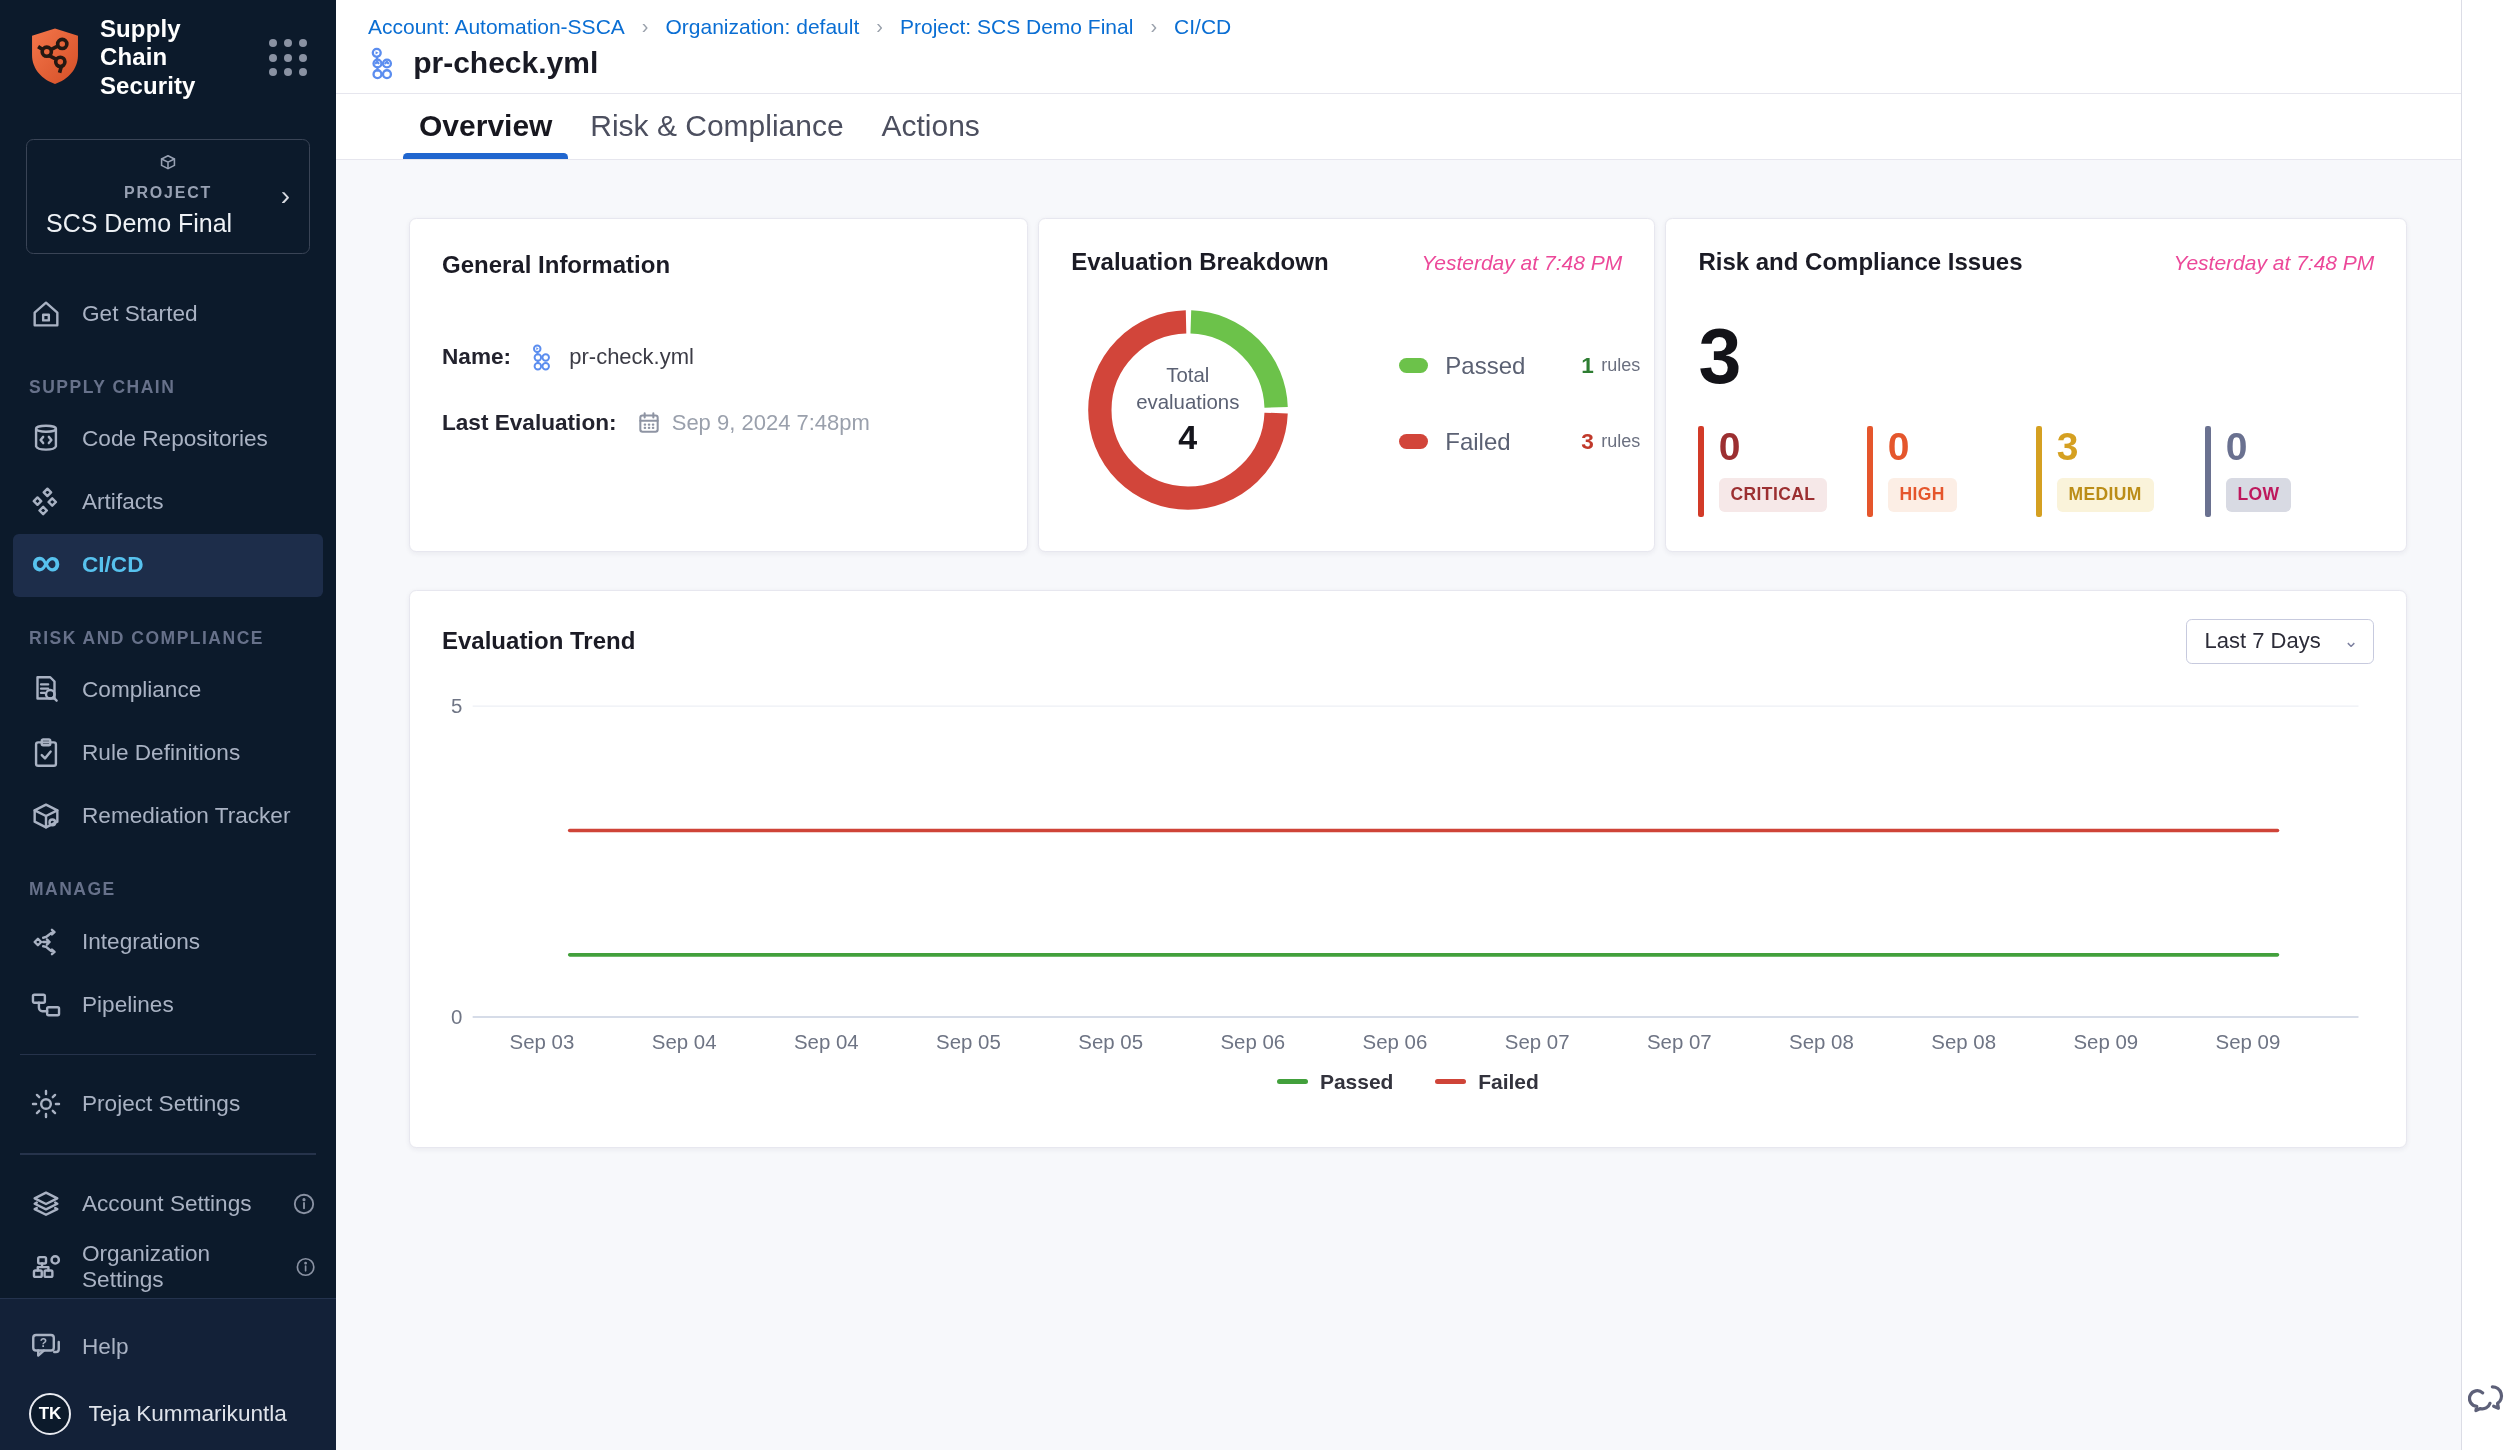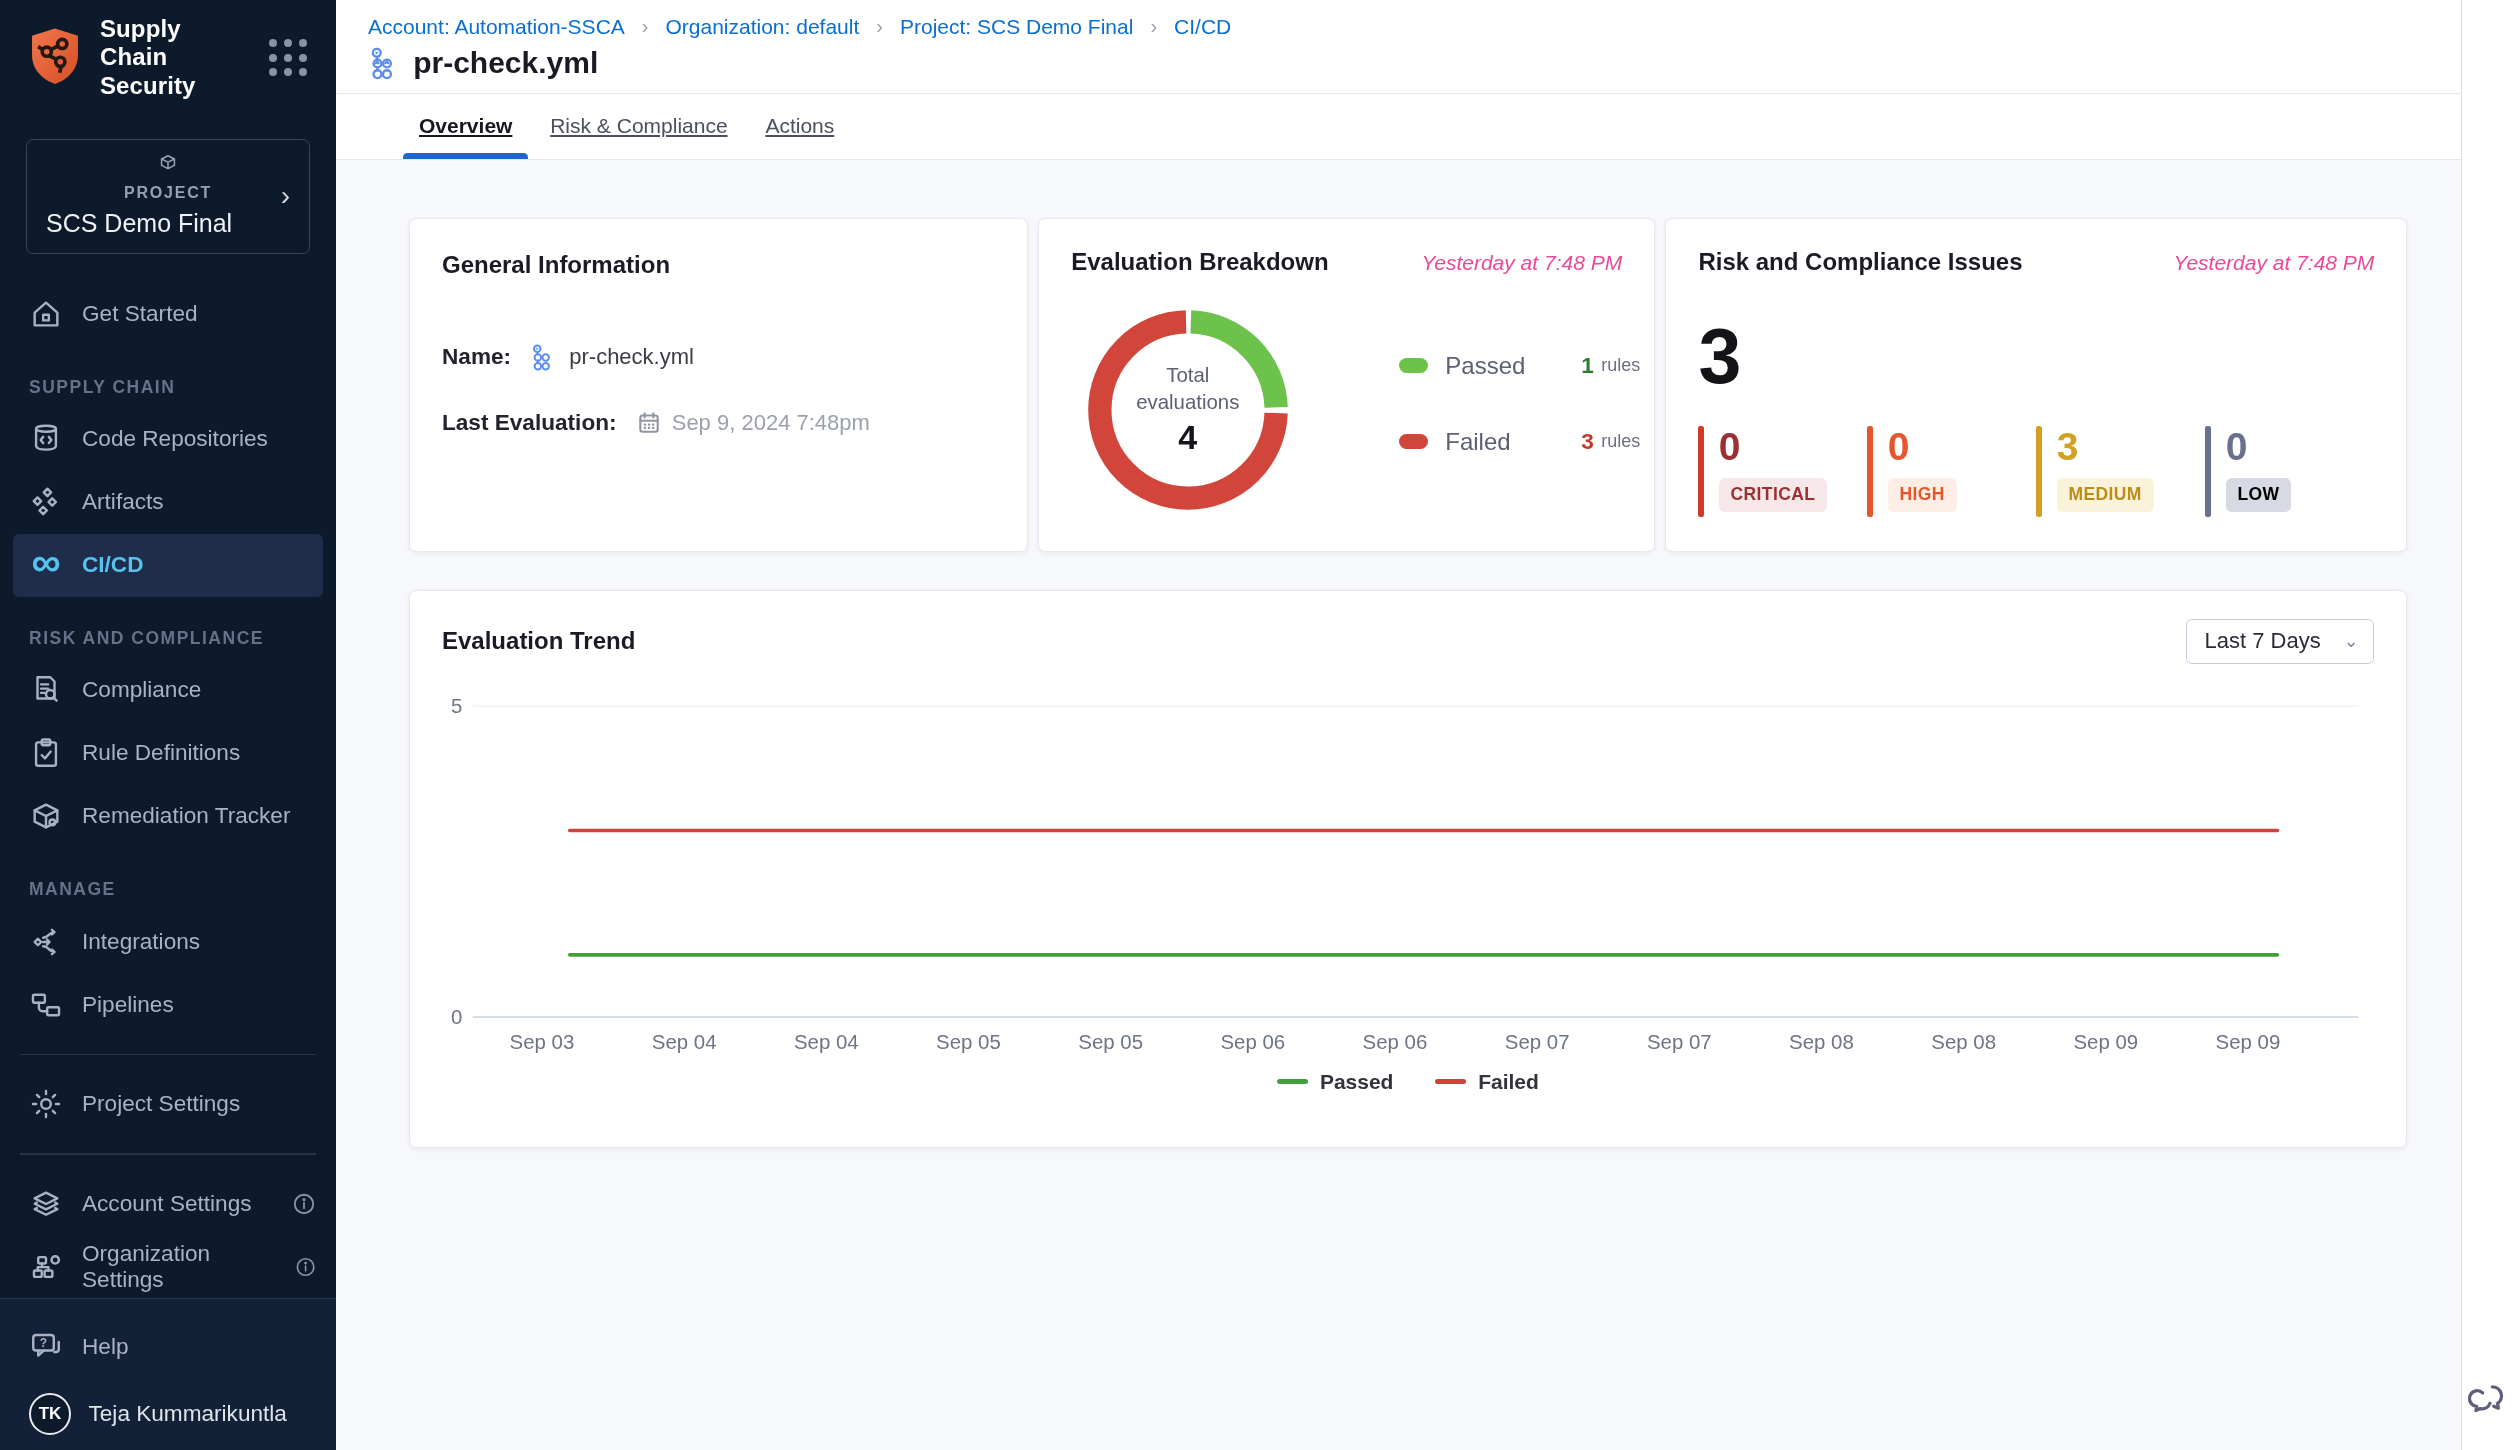--- a/index.html
+++ b/index.html
@@ -48,21 +48,21 @@
   .main { position:absolute; left:336px; right:51px; top:0; bottom:0; display:flex; flex-direction:column; z-index:3; }
   .page-header { background:#fff; border-bottom:1.5px solid #e6e6ee; padding:14.6px 32px 11.7px; }
   .breadcrumb { display:flex; align-items:center; gap:17px; font-size:21px; }
   .crumb { color:#0a6ed3; cursor:pointer; }
   .crumb-sep { color:#99a0ab; font-size:20px; }
   .title-row { display:flex; align-items:center; gap:10.2px; margin-top:7.3px; }
   .pipe-ic { width:35px; height:35px; color:#5b8def; }
   .title-row h1 { font-size:30px; color:#191a24; font-weight:700; }
 
   .tabs { background:#fff; border-bottom:1.5px solid #e6e6ee; display:flex; align-items:stretch; padding-left:67px; gap:5.8px; height:66px; }
-  .tab { display:flex; align-items:center; padding:0 16px; font-size:21px; color:#4c4f5f; position:relative; cursor:pointer;text-decoration:underline; }
+  .tab { display:flex; align-items:center; padding:0 16px; font-size:30px; color:#4c4f5f; position:relative; cursor:pointer; }
   .tab.active { color:#17171f; font-weight:700; }
   .tab.active::after { content:""; position:absolute; left:0; right:0; bottom:0; height:5.8px; background:#2066cf; border-radius:4.4px 4.4px 0 0; }
 
   .content { flex:1; background:#f7f8fb; padding:58px 53px 0 73px; }
   .cards-row { display:flex; gap:10.2px; }
   .card { background:#fff; border:0.7px solid #e7e7ef; border-radius:7.3px; box-shadow:0 1.5px 5.8px rgba(40,41,61,.06); }
   .card-title { font-size:24px; font-weight:700; color:#1b1b25; }
   .card-head { display:flex; justify-content:space-between; align-items:baseline; }
   .timestamp { font-size:21px; color:#ec4899;font-style:italic; }
 
@@ -93,21 +93,21 @@
   .risk-total { font-size:77px; font-weight:700; color:#131318; margin-top:42px; line-height:1; }
   .sev-row { display:flex; margin-top:auto; }
   .sev { display:flex; gap:14.6px; width:170px; }
   .sev-bar { width:5.8px; height:91px; border-radius:2.2px; flex:none; }
   .sev-body { display:flex; flex-direction:column; }
   .sev-count { font-size:39px; font-weight:700; line-height:1; margin-top:1.5px; }
   .sev-badge { margin-top:11.7px; font-size:17.5px; font-weight:700; padding:6.6px 11.7px; border-radius:5.8px; letter-spacing:0.4px; align-self:flex-start; }
   .critical .sev-bar { background:#d23a28; } .critical .sev-count { color:#9c2f31; } .critical .sev-badge { background:#f6e8e8; color:#9c2f31; }
   .high .sev-bar { background:#e5562c; } .high .sev-count { color:#e5562c; } .high .sev-badge { background:#fceee5; color:#e5562c; }
   .medium .sev-bar { background:#d5a021; } .medium .sev-count { color:#d5a021; } .medium .sev-badge { background:#faf3da; color:#bb8d17; }
-  .low .sev-bar { background:#6a7190; } .low .sev-count { color:#6a7190; } .low .sev-badge { background:#d8dae3; color:#000000; }
+  .low .sev-bar { background:#6a7190; } .low .sev-count { color:#6a7190; } .low .sev-badge { background:#d8dae3; color:#be185d; }
 
   .trend-card { margin-top:38px; width:1998px; height:558px; padding:28px 32px 0; }
   .trend-head { display:flex; justify-content:space-between; align-items:center; }
   .range-select { display:flex; align-items:center; justify-content:space-between; width:188px; height:45px; border:1.5px solid #c7cade; border-radius:5.8px; padding:0 14.6px 0 17.5px; font-size:22px; color:#2c2c38; cursor:pointer; background:#fff; }
   .range-select .chev { color:#7d81a0; font-size:17.5px; }
   #trend-svg { display:block; margin-top:20.4px; }
   .trend-legend { display:flex; justify-content:center; gap:42px; margin-top:5.8px; }
   .tl-item { display:flex; align-items:center; gap:11.7px; font-size:21px; font-weight:700; color:#33333d; }
   .tl-dash { width:31px; height:5.1px; border-radius:2.9px; }
 </style>

